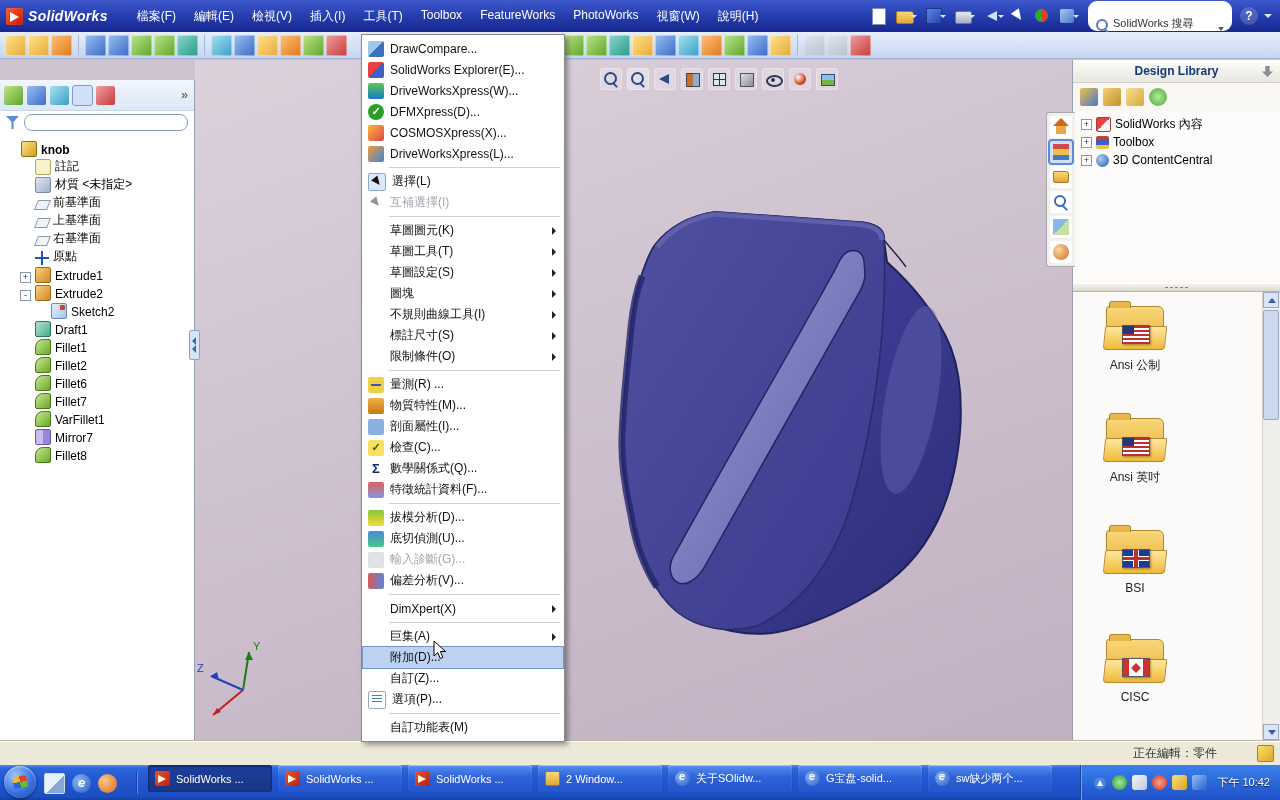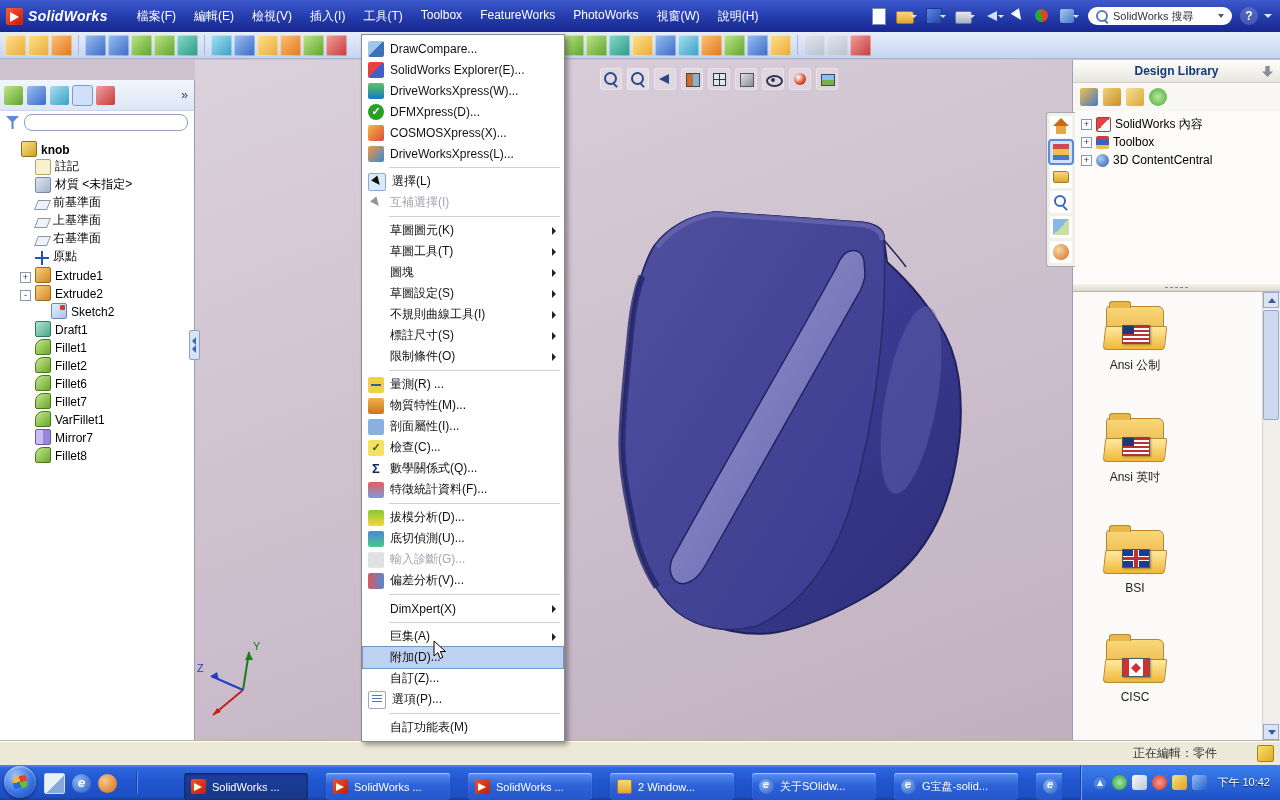--- a/index.html
+++ b/index.html
@@ -30,21 +30,21 @@
   .std-icon[data-icon="print"]::before{width:15px;height:11px;margin-top:5px;border-radius:2px;
     background:linear-gradient(#e8e8f0,#a8b0c0);border:1px solid #687898;}
   .std-icon[data-icon="undo"]::before{width:0;height:0;margin-top:5px;
     border-top:5px solid transparent;border-bottom:5px solid transparent;border-right:10px solid #cfe0ff;}
   .std-icon[data-icon="select"]::before{width:0;height:0;margin-top:4px;transform:rotate(-35deg);
     border-left:5px solid transparent;border-right:5px solid transparent;border-top:11px solid #fff;}
   .std-icon[data-icon="rebuild"]::before{width:13px;height:13px;margin-top:3px;border-radius:50%;
     background:conic-gradient(#e04428 0 50%,#30a830 50%);}
   .std-icon[data-icon="show-display"]::before{width:14px;height:14px;margin-top:3px;border-radius:2px;
     background:linear-gradient(135deg,#a8c8f0,#4878c8);}
-  .search{display:flex;align-items:center;gap:5px;background:#fff;border-radius:9px;height:18px;
+  .search{display:flex;align-items:flex-end;gap:5px;background:#fff;border-radius:9px;height:30px;
     padding:0 8px;margin:0 8px;color:#333;font-size:11px;min-width:128px;}
   .mag{width:8px;height:8px;border:2px solid #5a7ab0;border-radius:50%;position:relative;flex:none;}
   .mag::after{content:"";position:absolute;left:7px;top:7px;width:2px;height:5px;background:#5a7ab0;transform:rotate(-45deg);}
   .search-caret{margin-left:auto;border-top:4px solid #556;border-left:3px solid transparent;border-right:3px solid transparent;}
   .help-btn{width:18px;height:18px;border-radius:50%;background:#ffffff2e;color:#fff;font-weight:bold;
     text-align:center;line-height:18px;margin-right:4px;}
   .tb-caret{border-top:4px solid #dfe8ff;border-left:4px solid transparent;border-right:4px solid transparent;margin:0 8px 0 2px;}
 
   
   .toolbar2{position:absolute;left:0;top:32px;width:1280px;height:27px;display:flex;align-items:center;
@@ -272,21 +272,21 @@
     background:conic-gradient(#e84028 0 90deg,#68c028 90deg 180deg,#2868d8 180deg 270deg,#f0b838 270deg);
     transform:rotate(-10deg);}
   .quick{position:absolute;left:44px;top:8px;display:flex;gap:7px;align-items:center;}
   .ql-icon{width:19px;height:19px;border-radius:2px;position:relative;}
   .ql-icon[data-icon="show-desktop"]{background:linear-gradient(135deg,#e8f0fc 55%,#88a8d8 55%);border:1px solid #cdd;}
   .ql-icon[data-icon="internet-explorer"]{border-radius:50%;background:radial-gradient(circle at 35% 35%,#8ab8f8,#2858c0);}
   .ql-icon[data-icon="internet-explorer"]::after{content:"e";position:absolute;left:6px;top:1px;color:#fff;
     font-style:italic;font-weight:bold;font-size:13px;}
   .ql-icon[data-icon="media-player"]{border-radius:50%;background:radial-gradient(circle at 35% 35%,#f8c888,#d86818);}
   .q-sep{position:absolute;left:136px;top:6px;width:1px;height:23px;background:#1a44a8;box-shadow:1px 0 0 #5a90e8;}
-  .tasks{position:absolute;left:148px;top:8px;right:218px;display:flex;gap:18px;overflow:hidden;margin-left:36px;}
+  .tasks{position:absolute;left:148px;top:0;right:218px;display:flex;gap:6px;overflow:hidden;}
   .task-btn{width:124px;flex:none;height:27px;border-radius:3px;display:flex;align-items:center;gap:6px;
     padding:0 7px;box-sizing:border-box;color:#fff;font-size:11px;white-space:nowrap;overflow:hidden;
     background:linear-gradient(180deg,#5690f0,#2e62d8 45%,#2456cc);
     box-shadow:inset 0 1px 1px rgba(255,255,255,.5),0 1px 1px rgba(0,0,0,.3);}
   .task-btn.active{background:linear-gradient(180deg,#1c3f9e,#183684);box-shadow:inset 0 1px 3px rgba(0,0,0,.55);}
   .task-icon{width:15px;height:15px;flex:none;border-radius:2px;position:relative;}
   .task-btn[data-icon="sw"] .task-icon{background:linear-gradient(135deg,#f05030,#b82010);}
   .task-btn[data-icon="sw"] .task-icon::after{content:"";position:absolute;left:3px;top:4px;width:0;height:0;
     border-left:8px solid #ffd;border-top:4px solid transparent;border-bottom:4px solid transparent;}
   .task-btn[data-icon="window"] .task-icon{background:linear-gradient(180deg,#f8d878,#e0a830);border:1px solid #a87820;box-sizing:border-box;}
@@ -678,26 +678,26 @@
         <span class="mi-label">草圖圖元(K)</span>
         <span class="mi-arrow"></span>
       </div>
       <div class="menu-item has-submenu">
         <span class="mi-icon"></span>
         <span class="mi-label">草圖工具(T)</span>
         <span class="mi-arrow"></span>
       </div>
       <div class="menu-item has-submenu">
         <span class="mi-icon"></span>
+        <span class="mi-label">草圖設定(S)</span>
+        <span class="mi-arrow"></span>
+      </div>
+      <div class="menu-item has-submenu">
+        <span class="mi-icon"></span>
         <span class="mi-label">圖塊</span>
-        <span class="mi-arrow"></span>
-      </div>
-      <div class="menu-item has-submenu">
-        <span class="mi-icon"></span>
-        <span class="mi-label">草圖設定(S)</span>
         <span class="mi-arrow"></span>
       </div>
       <div class="menu-item has-submenu">
         <span class="mi-icon"></span>
         <span class="mi-label">不規則曲線工具(I)</span>
         <span class="mi-arrow"></span>
       </div>
       <div class="menu-item has-submenu">
         <span class="mi-icon"></span>
         <span class="mi-label">標註尺寸(S)</span>

